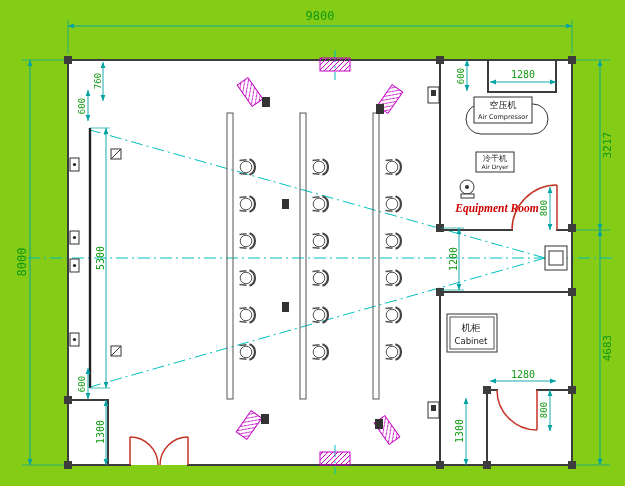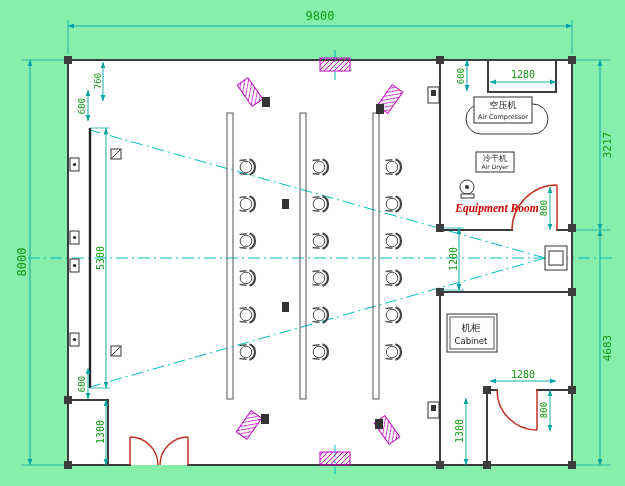--- a/index.html
+++ b/index.html
@@ -1,16 +1,16 @@
 <!DOCTYPE html>
 <html><head>
 <meta charset="utf-8">
 <style>
   html,body{margin:0;padding:0;background:#f2f1ef;}
-  .stage{width:625px;height:486px;position:relative;overflow:hidden;background:#86efac;}
+  .stage{width:625px;height:486px;position:relative;overflow:hidden;background:#84cc16;}
   svg{display:block;}
   .dimtxt{font-family:"DejaVu Sans Mono","DejaVu Sans",monospace;fill:#129912;}
   .sz12{font-size:12px;} .sz11{font-size:11px;} .sz10{font-size:10px;} .sz9{font-size:9px;}
   .lbl{font-family:"DejaVu Sans",sans-serif;fill:#1c1c1c;}
   .eqroom{font-family:"Liberation Serif",serif;font-weight:bold;font-style:italic;
           font-size:11.5px;fill:#cf0000;}
   .wall{stroke:#3c3c3c;stroke-width:2;fill:none;stroke-linecap:square;}
   .thin{stroke:#555;stroke-width:1;fill:none;}
   .dim{stroke:#00a2a2;stroke-width:0.9;fill:none;}
   .ext{stroke:#00a2a2;stroke-width:0.7;fill:none;}

